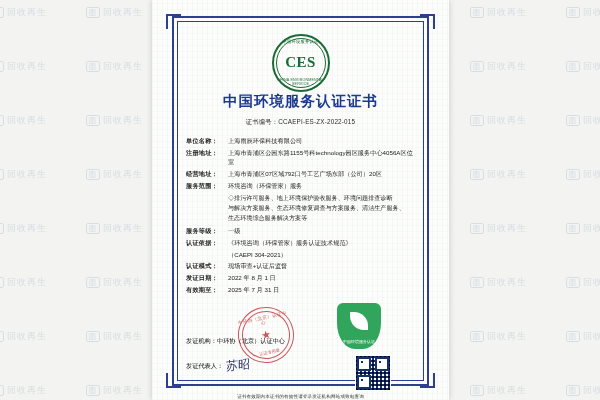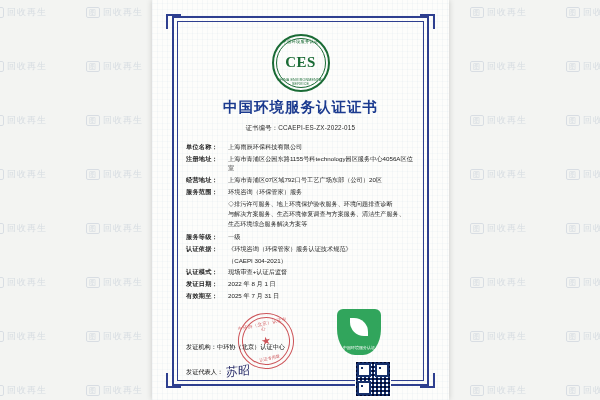--- a/index.html
+++ b/index.html
@@ -133,21 +133,20 @@
   .emblem .arc-bottom {
     position: absolute;
     left: 0; right: 0; bottom: 6px;
     text-align: center;
     font-size: 3.6px;
     color: #1a6b35;
     letter-spacing: .2px;
   }
 
   .cert-title {
-    margin-top: 6px;
     text-align: center;
     font-size: 14.5px;
     font-weight: bold;
     color: #1b3a8f;
     font-family: "Liberation Serif", serif;
     letter-spacing: 1px;
   }
   .cert-no {
     margin-top: 7px;
     text-align: center;

